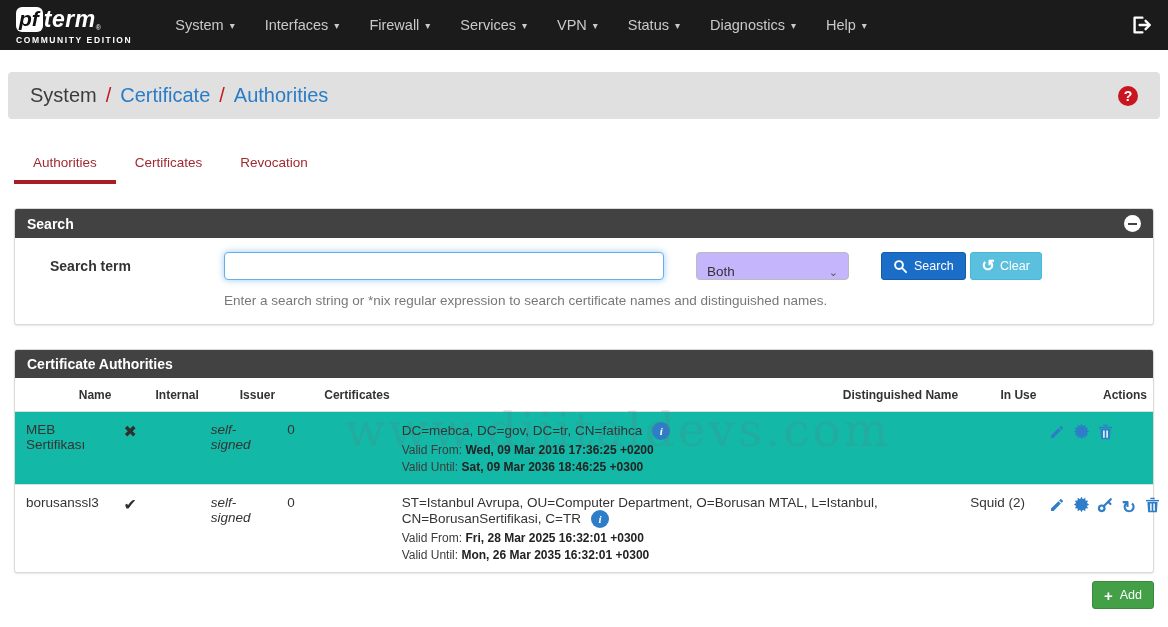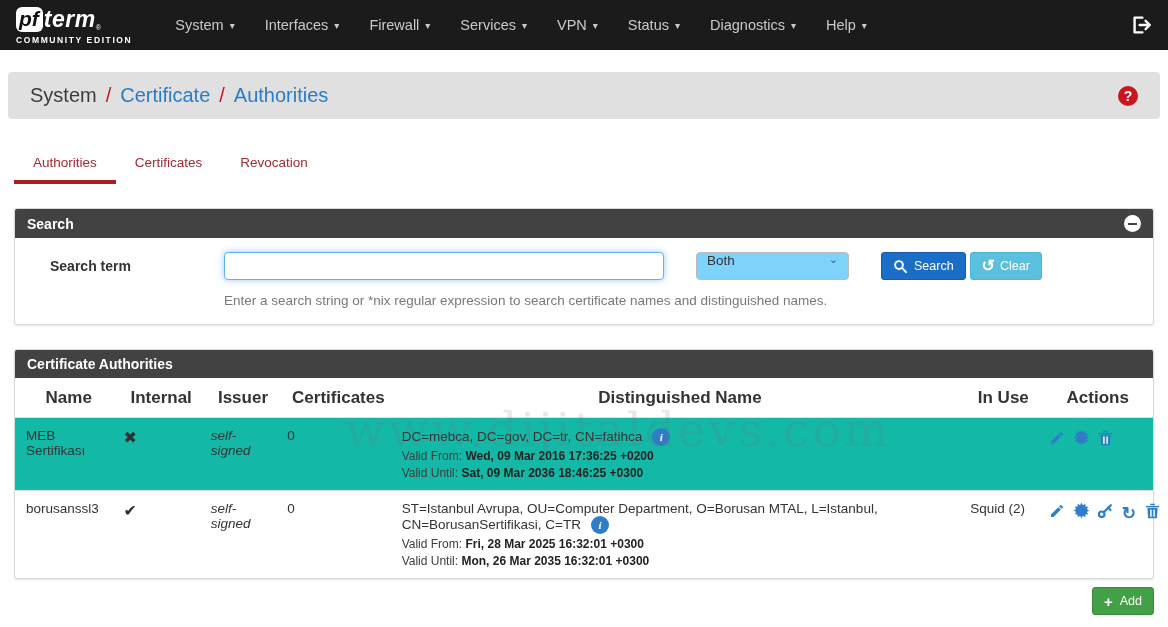--- a/index.html
+++ b/index.html
@@ -46,35 +46,35 @@
   .collapse-icon::after { content:""; position:absolute; left:4px; top:7.5px; width:9px; height:2.5px; background:#424242; }
 
   
   .search-body { padding:14px 20px 16px 20px; }
   .search-row { display:flex; align-items:center; }
   .search-label { width:189px; font-weight:bold; font-size:14px; color:#333; padding-left:15px; }
   .search-input { width:440px; height:28px; border:1px solid #66afe9; border-radius:4px;
                   box-shadow:0 0 7px rgba(102,175,233,.65); outline:none; padding:0 8px;
                   font-size:13px; font-family:"Liberation Sans",sans-serif; }
   .select-box { width:153px; height:28px; border:1px solid #bbb; border-radius:4px; margin-left:32px;
-                display:flex; align-items:flex-start; padding:0 10px; font-size:13.5px; color:#333;
-                cursor:pointer; background:#7dd3fc; }
+                display:flex; align-items:flex-end; padding:0 10px; font-size:13.5px; color:#333;
+                cursor:pointer; background:#c4b5fd; }
   .select-chevron { margin-left:auto; font-size:11px; color:#555; }
   .btn { height:28px; border:none; border-radius:3px; color:#fff; font-size:12.5px;
          display:inline-flex; align-items:center; padding:0 11px; cursor:pointer;
          font-family:"Liberation Sans",sans-serif; }
   .btn-search { background:#1a6ec7; margin-left:32px; border:1px solid #155ba6; }
   .btn-clear { background:#5bc0de; margin-left:4px; border:1px solid #46b8da; }
   .btn .bicon { margin-right:6px; display:flex; align-items:center; }
   .undo-glyph { font-size:16px; font-weight:bold; line-height:1; margin-right:5px; }
   .search-hint { margin-top:13px; margin-left:189px; color:#787878; font-size:13.5px; }
 
   
   table { border-collapse:collapse; width:100%; table-layout:fixed; }
-  th { text-align:center; font-size:17px; color:#333; padding:10px 6px 9px 6px; font-weight:bold; }
+  th { text-align:right; font-size:12px; color:#333; padding:10px 6px 9px 6px; font-weight:bold; }
   td { vertical-align:top; font-size:13.5px; color:#333; padding:10px 6px; border-top:1px solid #ddd; }
   tr.stripe td { background:#14b8a6; }
   .col-name{width:102px;} .col-internal{width:87px;} .col-issuer{width:76px;}
   .col-certs{width:114px;} .col-dn{width:566px;} .col-inuse{width:78px;} .col-actions{width:110px;}
   .first-pad { padding-left:11px; }
   .issuer { font-style:italic; }
   .mark { font-size:16px; color:#2f2f2f; }
   .dn-line { display:inline; }
   .info-icon { display:inline-flex; width:18px; height:18px; border-radius:50%; background:#2e7dc8;
                color:#fff; align-items:center; justify-content:center; font-size:11px; font-weight:bold;

